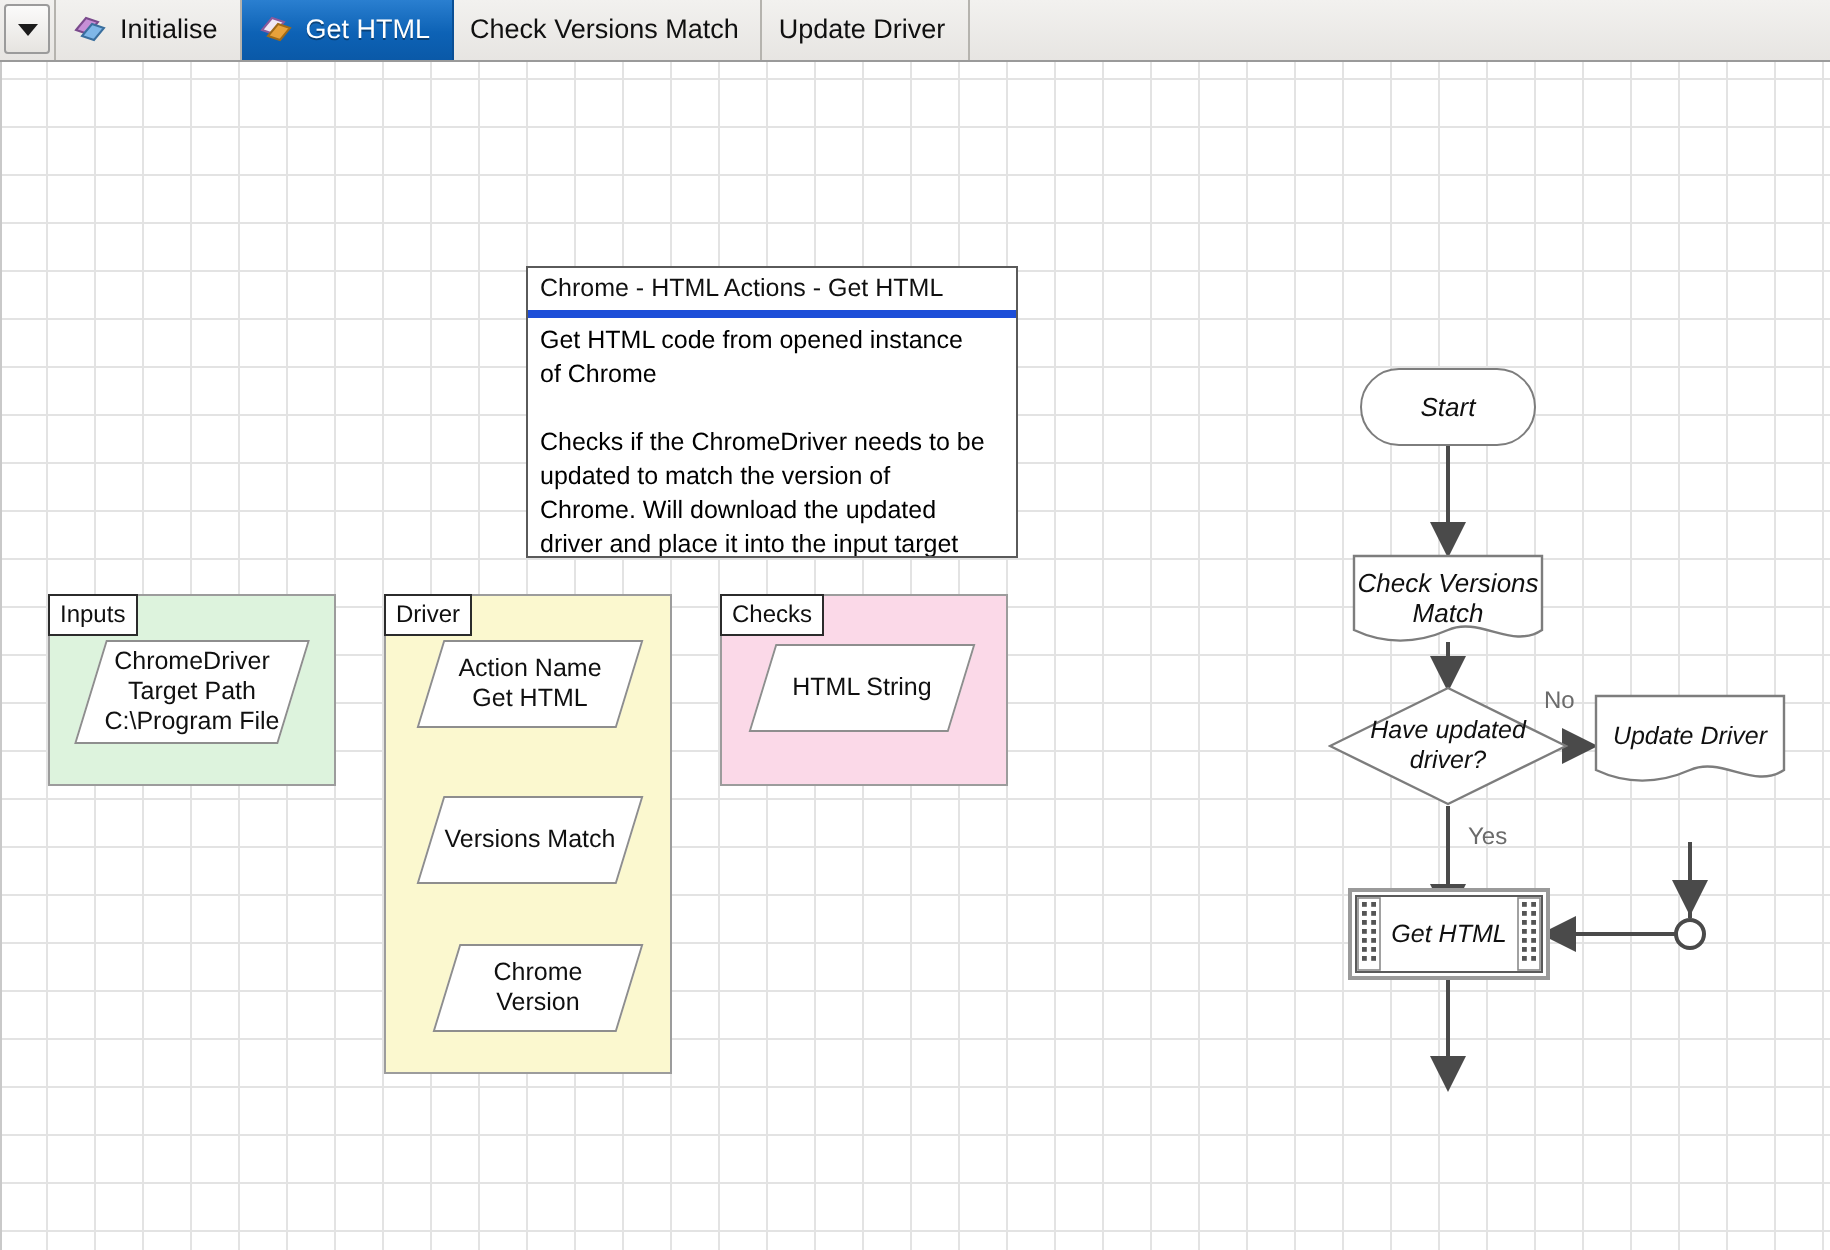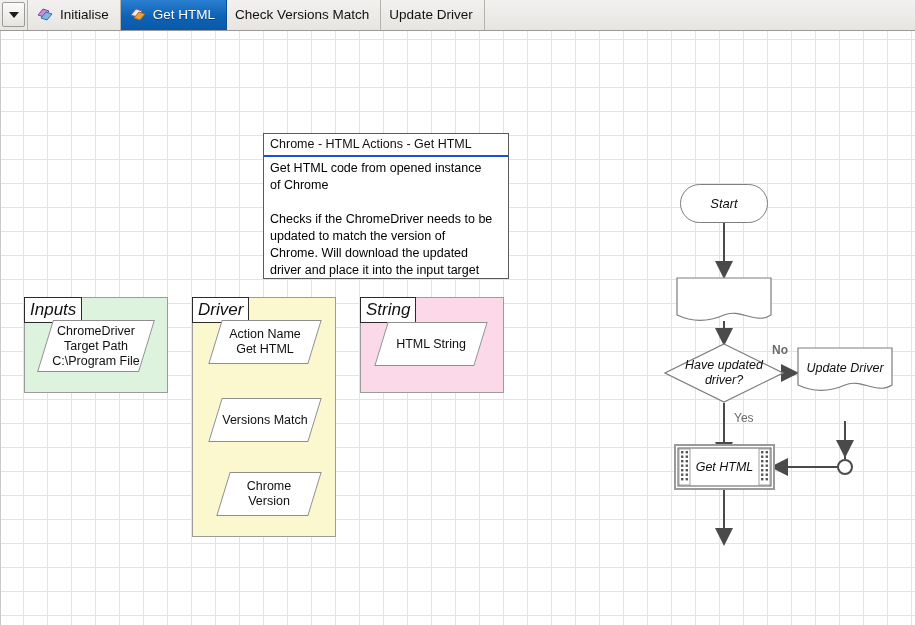--- a/index.html
+++ b/index.html
@@ -63,23 +63,22 @@
   }
   .canvas:before{
     content:"";position:absolute;left:0;top:0;width:1px;height:594px;background:#c9c9c9;
   }
 
   
   .region{position:absolute;box-sizing:border-box;border:1px solid #9c9c9c;}
   .region .rlabel{
     position:absolute;left:-1px;top:-1px;
     background:#ffffff;border:1px solid #2b2b2b;
-    font-size:17px;color:#101010;line-height:1;
+    font-size:12px;color:#101010;line-height:1;
     padding:3px 5px 4px 5px;
-    font-style:italic;
   }
   #reg-inputs{left:24px;top:266px;width:144px;height:96px;background:#ddf3dd;}
   #reg-local {left:192px;top:266px;width:144px;height:240px;background:#fbf8cf;}
   #reg-outputs{left:360px;top:266px;width:144px;height:96px;background:#fbd9e8;}
 
   
   .para{
     position:absolute;
     background:#ffffff;
     border:1px solid #8e8e8e;
@@ -99,21 +98,21 @@
   .para > .ptxt{transform:translateY(-50%) skewX(17deg);top:50%;margin-top:0;}
 
   
   #note{
     position:absolute;left:263px;top:102px;width:246px;height:146px;
     background:#ffffff;border:1px solid #5a5a5a;box-sizing:border-box;
     overflow:hidden;
   }
   #note .ntitle{
     font-size:12.5px;color:#101010;padding:3px 5px 4px 6px;
-    border-bottom:2px solid #1d4ed8;line-height:14px;white-space:nowrap;
+    border-bottom:4px solid #1d4ed8;line-height:14px;white-space:nowrap;
   }
   #note .nbody{
     font-size:12.5px;color:#000000;padding:3px 6px 0 6px;line-height:17px;
     white-space:pre-wrap;
   }
 
   
   .fc{position:absolute;left:0;top:0;width:915px;height:594px;}
   .node{position:absolute;box-sizing:border-box;
         display:flex;align-items:center;justify-content:center;
@@ -201,21 +200,21 @@
       <div class="para" style="left:22px;top:100px;width:100px;height:44px;">
         <div class="ptxt">Versions Match</div>
       </div>
       <div class="para" style="left:30px;top:174px;width:92px;height:44px;">
         <div class="ptxt">Chrome
 Version</div>
       </div>
     </div>
 
     <div class="region" id="reg-outputs">
-      <div class="rlabel">String</div>
+      <div class="rlabel">Checks</div>
       <div class="para" style="left:20px;top:24px;width:100px;height:44px;">
         <div class="ptxt">HTML String</div>
       </div>
     </div>
 
     <div class="fc">
 
       <svg width="915" height="594" style="position:absolute;left:0;top:0;">
         <defs>
           <marker id="ah" markerWidth="9" markerHeight="9" refX="8" refY="4.5" orient="auto">
@@ -242,20 +241,22 @@
       </svg>
 
       <div class="node terminator" style="left:680px;top:153px;width:88px;height:39px;">
         <span>Start</span>
       </div>
 
       <div class="node" style="left:676px;top:246px;width:96px;height:48px;">
         <svg width="96" height="48" viewBox="0 0 96 48" style="position:absolute;left:0;top:0;">
           <path d="M1 1 H95 V38 C80 48 64 31 48 38 C32 45 16 45 1 38 Z" fill="#ffffff" stroke="#7d7d7d" stroke-width="1.2"></path>
         </svg>
+        <span style="position:relative;white-space:pre;margin-bottom:5px;">Check Versions
+Match</span>
       </div>
 
       <div class="node" style="left:664px;top:312px;width:120px;height:60px;">
         <svg width="120" height="60" viewBox="0 0 120 60" style="position:absolute;left:0;top:0;">
           <path d="M60 1 L119 30 L60 59 L1 30 Z" fill="#ffffff" stroke="#7d7d7d" stroke-width="1.2"></path>
         </svg>
         <span style="position:relative;white-space:pre;font-size:12.5px;">Have updated
 driver?</span>
       </div>
 
@@ -300,19 +301,19 @@
             <rect x="87" y="29.5" width="2.4" height="2.4"></rect>
               <rect x="91.6" y="29.5" width="2.4" height="2.4"></rect>
             <rect x="87" y="34" width="2.4" height="2.4"></rect>
               <rect x="91.6" y="34" width="2.4" height="2.4"></rect>
           </g>
         </svg>
         <span style="position:relative;font-size:12.5px;">Get HTML</span>
       </div>
 
 
-      <div class="edge-lbl" style="left:772px;top:312px;font-weight:bold;">No</div>
+      <div class="edge-lbl" style="left:772px;top:312px;">No</div>
       <div class="edge-lbl" style="left:734px;top:380px;">Yes</div>
 
     </div>
 
   </div>
 </div>
 
 </body></html>

